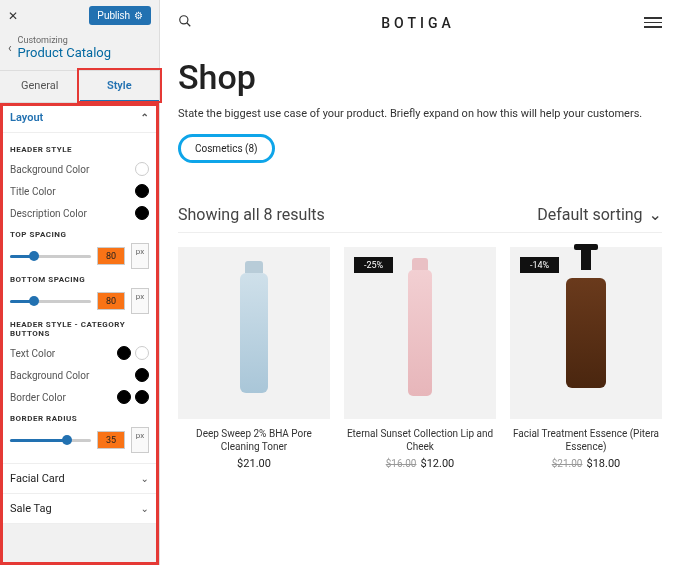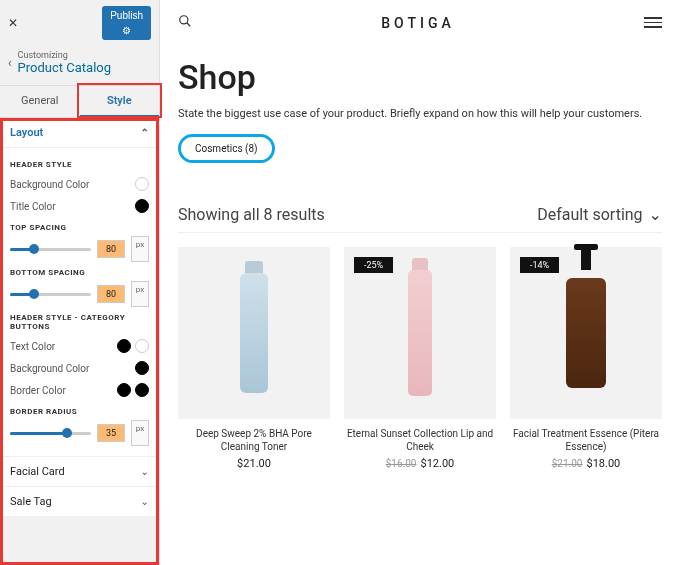--- a/index.html
+++ b/index.html
@@ -4,21 +4,21 @@
 <style>
   * { box-sizing: border-box; margin: 0; padding: 0; }
   body { font-family: -apple-system, BlinkMacSystemFont, "Segoe UI", Roboto, Arial, sans-serif; font-size: 12px; color: #222; background: #fff; width: 680px; }
   .app { display: flex; height: 565px; }
 
   
   .sidebar { width: 160px; background: #f1f1f1; border-right: 1px solid #ddd; display: flex; flex-direction: column; flex-shrink: 0; }
   .sb-top { display: flex; align-items: center; padding: 6px 8px; }
   .sb-close { font-size: 12px; cursor: pointer; color: #333; }
   .sb-publish { margin-left: auto; }
-  .publish-btn { background: #2271b1; color: #fff; border: none; border-radius: 3px; font-size: 10px; padding: 4px 8px; display: inline-flex; align-items: center; gap: 4px; cursor: pointer; flex-direction: column; }
+  .publish-btn { background: #2271b1; color: #fff; border: none; border-radius: 3px; font-size: 10px; padding: 4px 8px; display: inline-flex; align-items: center; gap: 4px; cursor: pointer; }
   .publish-gear { font-size: 10px; }
   .sb-heading { display: flex; align-items: center; gap: 6px; padding: 4px 8px 10px; border-bottom: 1px solid #ddd; }
   .sb-back { font-size: 12px; color: #555; cursor: pointer; }
   .sb-heading-text .custing { font-size: 9px; color: #666; }
   .sb-heading-text .section { font-size: 13px; color: #0369a1; }
 
   .sb-tabs { display: flex; border-bottom: 1px solid #ddd; }
   .sb-tab { flex:1; text-align: center; padding: 8px 0; font-size: 11px; color: #555; background: #f1f1f1; cursor: pointer; }
   .sb-tab.active { color: #2271b1; border-bottom: 2px solid #2271b1; font-weight: 600; }
   .tab-active-outline { position: relative; }
@@ -36,21 +36,21 @@
   .prop-row { display:flex; align-items:center; justify-content:space-between; padding:4px 0; font-size:10px; color:#555;gap:36px; }
   .swatches { display:flex; gap:4px; }
   .swatch { width:14px; height:14px; border-radius:50%; border:1px solid #ccc; }
   .sw-white { background:#fff; }
   .sw-black { background:#000; border-color:#000; }
 
   .slider-row { display:flex; align-items:center; gap:6px; }
   .slider { flex:1; height:3px; background:#ccc; border-radius:2px; position:relative; }
   .slider-fill { position:absolute; left:0; top:0; bottom:0; background:#2271b1; border-radius:2px; }
   .slider-thumb { position:absolute; top:50%; width:10px; height:10px; background:#2271b1; border-radius:50%; transform:translate(-50%,-50%); }
-  .num-box { width:28px; height:18px; border:1px solid #ccc; font-size:9px; text-align:center; line-height:16px; background:#fdba74; }
+  .num-box { width:28px; height:18px; border:1px solid #ccc; font-size:9px; text-align:center; line-height:16px; background:#f97316; }
   .unit-box { width:18px; height:26px; border:1px solid #ccc; font-size:8px; text-align:center; line-height:16px; background:#f9f9f9; color:#666; }
 
   
   .preview { flex:1; background:#fff; padding: 14px 18px; overflow:hidden; }
   .pv-top { display:flex; align-items:center; justify-content:space-between; margin-bottom:26px; }
   .pv-search { color:#444; }
   .pv-logo { font-size:14px; letter-spacing:4px; font-weight:500; }
   .pv-menu { width:18px; display:flex; flex-direction:column; gap:3px; cursor:pointer; }
   .pv-menu span { height:1.5px; background:#333; }
 
@@ -119,20 +119,26 @@
           <div class="swatches">
               <div class="swatch sw-white"></div>
             </div>
         </div>
         <div class="prop-row">
           <span>Title Color</span>
           <div class="swatches">
               <div class="swatch sw-black"></div>
             </div>
         </div>
+        <div class="prop-row">
+          <span>Description Color</span>
+          <div class="swatches">
+              <div class="swatch sw-black"></div>
+            </div>
+        </div>
 
         <h4>TOP SPACING</h4>
         <div class="slider-row">
           <div class="slider">
             <div class="slider-fill" style="width:30%"></div>
             <div class="slider-thumb" style="left:30%"></div>
           </div>
           <div class="num-box">80</div>
           <div class="unit-box">px</div>
         </div>

